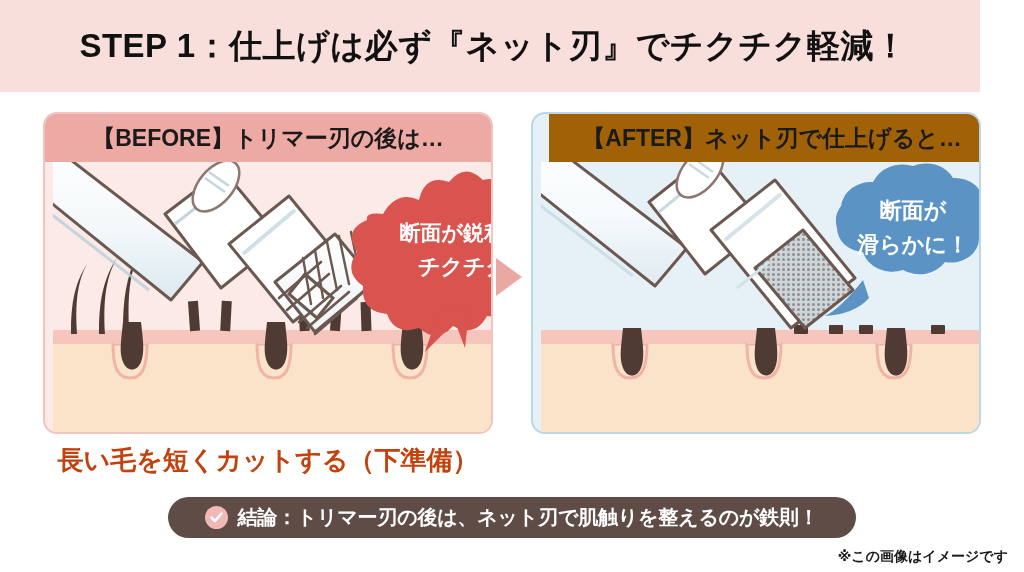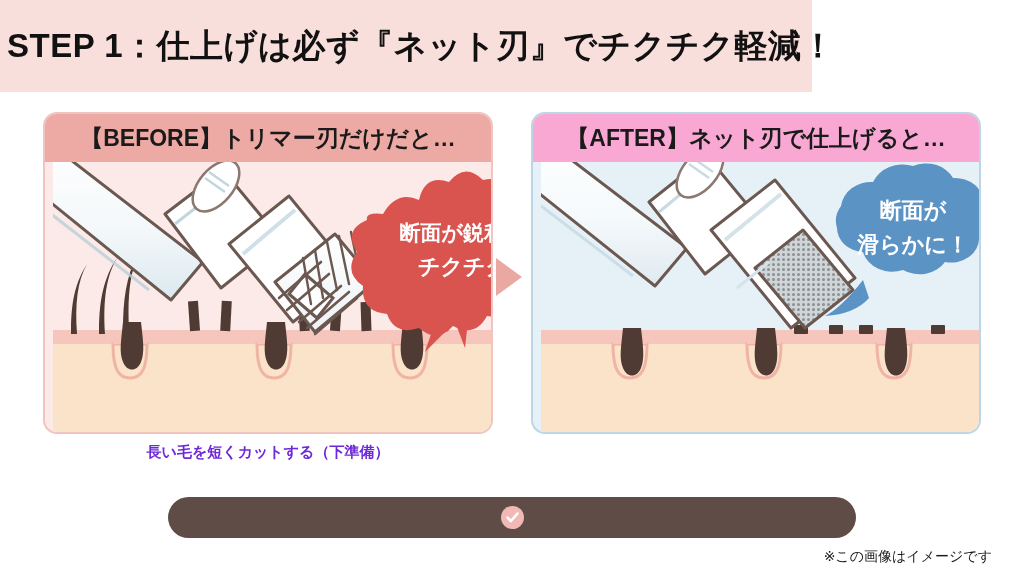--- a/index.html
+++ b/index.html
@@ -11,23 +11,23 @@
   }
   #page {
     position: relative;
     width: 1024px; height: 572px;
     background: #ffffff;
   }
 
   
   .header-band {
     position: absolute; left: 0; top: 0;
-    width: 812px; height: 92px;
+    width: 980px; height: 92px;
     background: #f9dfdc;
-    display: flex; align-items: center;  padding-left: 7px;
+    display: flex; align-items: center; justify-content: center; padding-left: 7px;
   }
   .header-title {
     font-size: 33px;
     font-weight: 700;
     color: #111111;
     letter-spacing: 0.5px;
     white-space: nowrap;
     font-family: "Liberation Sans", "DejaVu Sans", sans-serif;
   }
 
@@ -43,41 +43,41 @@
   .panel.after  { left: 531px; border: 2px solid #bcd6e6; background: #e6f1f7; }
 
   .panel-header {
     position: absolute; left: 0; top: 0;
     width: 100%; height: 48px;
     display: flex; align-items: center; justify-content: center;
     font-size: 23px; font-weight: 700; color: #1a1a1a;
     white-space: nowrap;
   }
   .panel.before .panel-header { background: #eda9a4; }
-  .panel.after  .panel-header { background: #f9a8d4; }
+  .panel.after  .panel-header { background: #a16207; margin-left: 16px; }
 
   .panel-body { position: absolute; left: 8px; top: 48px; width: 100%; height: 274px; }
   .panel-body svg { display: block; width: 100%; height: 100%; }
 
   
   .arrow {
     position: absolute;
     left: 496px; top: 258px;
     width: 0; height: 0;
     border-top: 19px solid transparent;
     border-bottom: 19px solid transparent;
     border-left: 26px solid #eaa8a2;
   }
 
   
   .caption {
     position: absolute; top: 443px;
     width: 450px;
     text-align: center;
-    font-size: 15px; font-weight: 700; color: #6d28d9;
+    font-size: 26px; font-weight: 700; color: #c2410c;
     white-space: nowrap;
   }
   .caption.left  { left: 43px; }
   .caption.right { left: 531px; }
 
   
   .conclusion {
     position: absolute;
     left: 168px; top: 497px;
     width: 688px; height: 41px;
@@ -94,43 +94,43 @@
   }
   .check-icon svg { display: block; }
   .conclusion-text {
     font-size: 20px; font-weight: 700; color: #ffffff;
     white-space: nowrap; letter-spacing: -0.2px;
   }
 
   
   .disclaimer {
     position: absolute;
-    right: 32px; top: 548px;
-    font-size: 14px; font-weight: 400; color: #1a1a1a;
+    right: 16px; top: 548px;
+    font-size: 14px; font-weight: 700; color: #1a1a1a;
     white-space: nowrap;
   }
 
   
   .bubble-text {
     font-family: "Liberation Sans", "DejaVu Sans", sans-serif;
     font-weight: 700;
     fill: #ffffff;
   }
 </style>
 </head>
 <body>
 
 <div id="page">
 
   <div class="header-band">
     <div class="header-title">STEP 1：仕上げは必ず『ネット刃』でチクチク軽減！</div>
   </div>
 
   <div class="panel before">
-    <div class="panel-header">【BEFORE】トリマー刃だけだと…</div>
+    <div class="panel-header">【BEFORE】トリマー刃の後は…</div>
     <div class="panel-body">
       <svg viewBox="0 0 446 274" preserveAspectRatio="none" aria-hidden="true">
         <defs>
           <linearGradient id="bodyGradL" x1="0" y1="0" x2="0" y2="1">
             <stop offset="0" stop-color="#ffffff"></stop>
             <stop offset="0.55" stop-color="#f4f8fa"></stop>
             <stop offset="1" stop-color="#dbe9ef"></stop>
           </linearGradient>
           <linearGradient id="combGradL" x1="0" y1="0" x2="0" y2="1">
             <stop offset="0" stop-color="#ffffff"></stop>
@@ -338,17 +338,18 @@
   </div>
 
   <div class="caption left">長い毛を短くカットする（下準備）</div>
 
   <div class="conclusion">
     <span class="check-icon">
       <svg width="15" height="15" viewBox="0 0 15 15" aria-hidden="true">
         <path d="M2.5,7.6 L5.9,11 L12.4,3.6" stroke="#ffffff" stroke-width="2.6" fill="none" stroke-linecap="round" stroke-linejoin="round"></path>
       </svg>
     </span>
+    <span class="conclusion-text">結論：トリマー刃の後は、ネット刃で肌触りを整えるのが鉄則！</span>
   </div>
 
   <div class="disclaimer">※この画像はイメージです</div>
 
 </div>
 
 </body></html>

